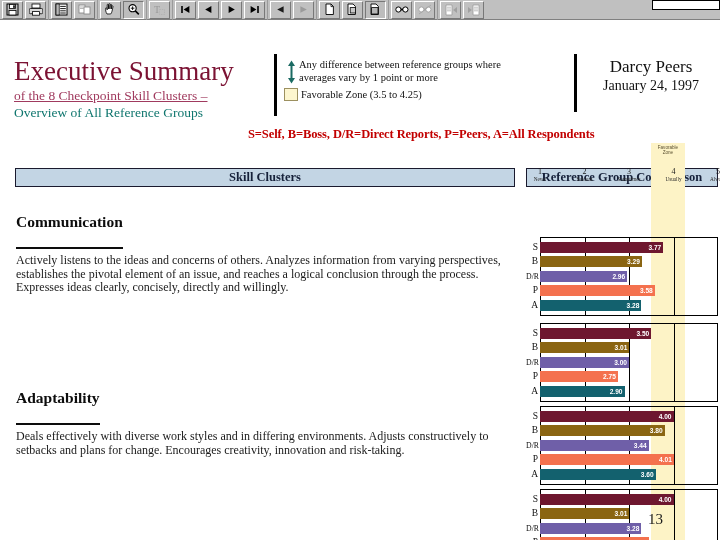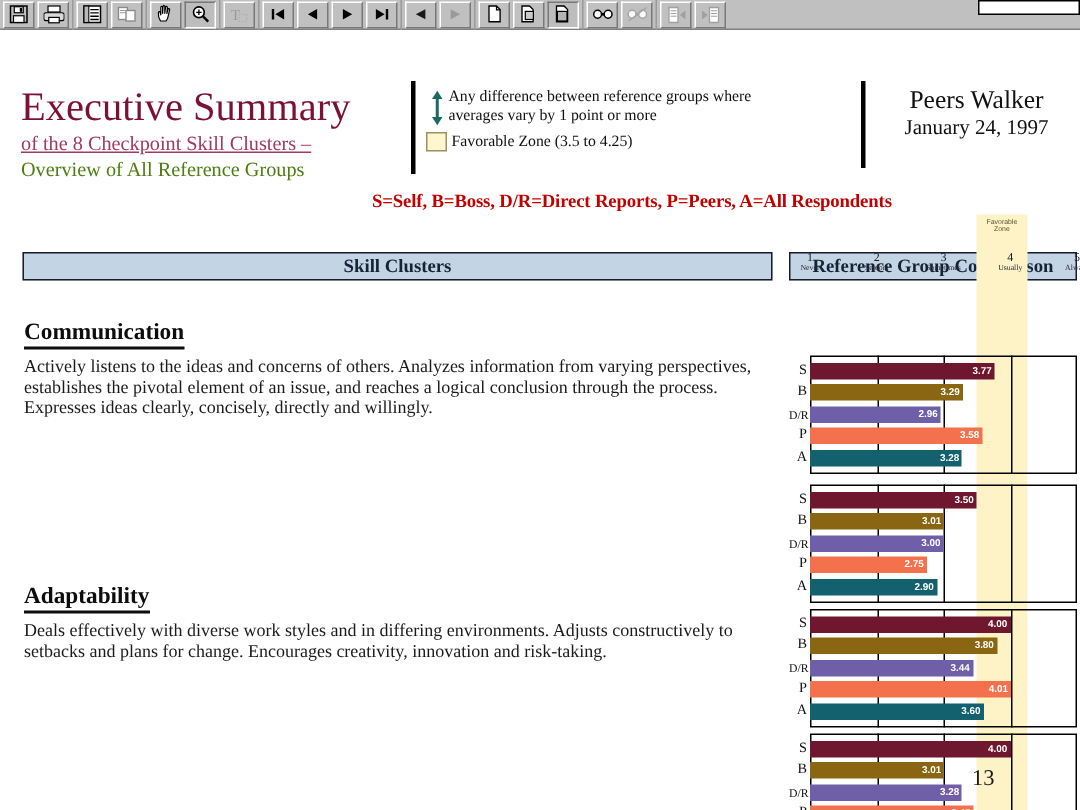--- a/index.html
+++ b/index.html
@@ -103,21 +103,21 @@
     font-size: 13.5px;
     color: #a03a5e;
     line-height: 17px;
     white-space: nowrap;
     margin-top: 1px;
     text-decoration: underline;
   }
   .hdr-title .t3 {
     font-family: "Liberation Serif", serif;
     font-size: 13.5px;
-    color: #4d7c0f;
+    color: #0f766e;
     line-height: 17px;
     white-space: nowrap;
   }
   .vrule {
     position: absolute;
     background: #000000;
   }
 
   
   .legend {
@@ -220,21 +220,21 @@
     width: 505px;
   }
   .skill h3 {
     margin: 0 0 2px 0;
     font-family: "Liberation Serif", serif;
     font-weight: bold;
     font-size: 15.5px;
     color: #0d0d0d;
     display: inline-block;
     border-bottom: 2px solid #0d0d0d;
-    padding-bottom: 0px;
+    padding-bottom: 16px;
     line-height: 18px;
   }
   .skill p {
     margin: 3px 0 0 0;
     font-family: "Liberation Serif", serif;
     font-size: 12px;
     color: #1a1a1a;
     line-height: 13.6px;
     text-align: left;
   }
@@ -563,21 +563,21 @@
           <div class="legend-text">averages vary by 1 point or more</div>
         </div>
       </div>
       <div class="legend-row2">
         <div class="legend-swatch"></div>
         <div class="legend-text">Favorable Zone (3.5 to 4.25)</div>
       </div>
     </div>
 
     <div class="namebox">
-      <div class="nm">Peers Walker</div>
+      <div class="nm">Darcy Peers</div>
       <div class="dt">January 24, 1997</div>
     </div>
 
     <div class="keyline">S=Self, B=Boss, D/R=Direct Reports, P=Peers, A=All Respondents</div>
 
     <div class="colbar" id="colbar-skills">Skill Clusters</div>
     <div class="colbar" id="colbar-refgroup">Reference Group Comparison</div>
 
     <div class="skill" id="skill-0" style="top:192px;">
       <h3>Communication</h3>

